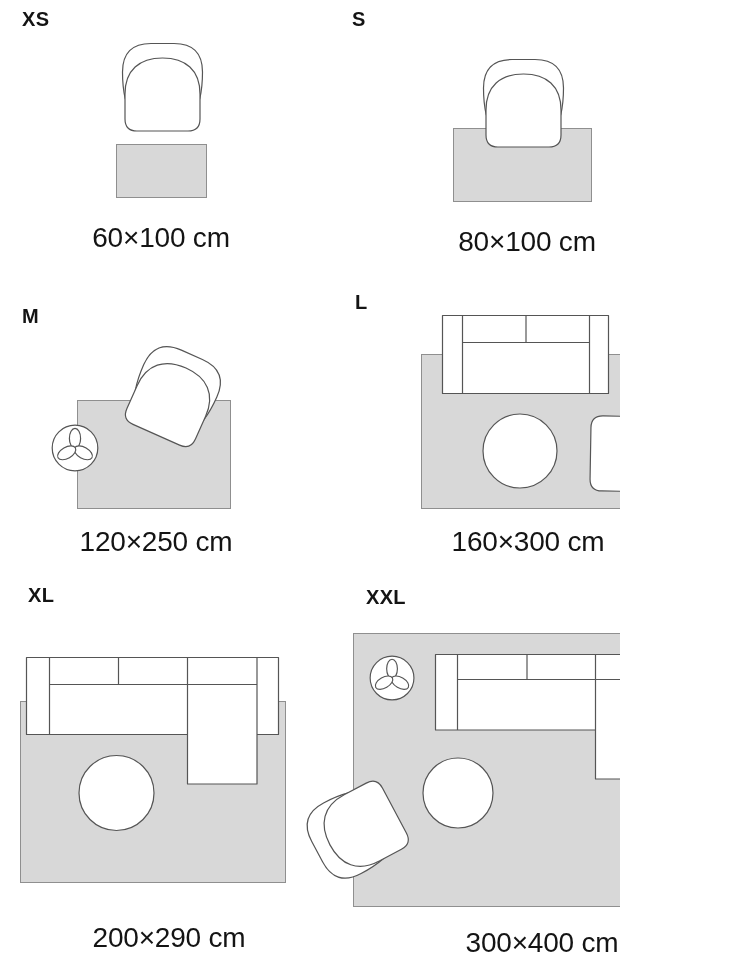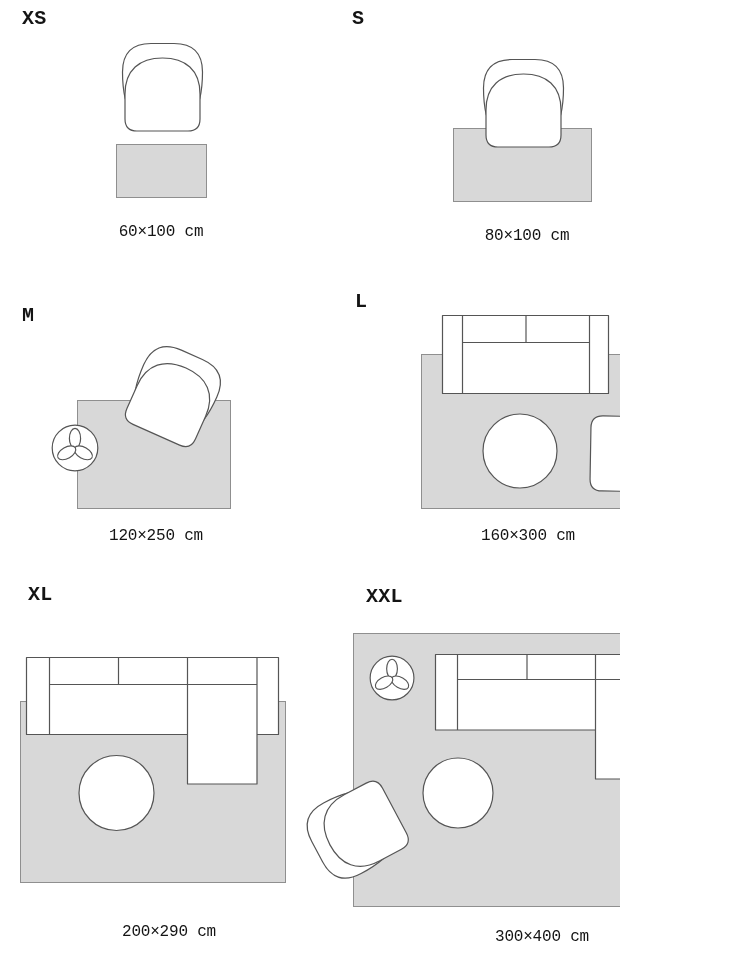--- a/index.html
+++ b/index.html
@@ -1,21 +1,21 @@
 <!DOCTYPE html>
 <html style="--page-bg: #ffffff; --rug-fill: #d8d8d8; --rug-stroke: #8f8f8f; --furn-fill: #ffffff; --furn-stroke: #555555; --text-color: #141414;"><head>
 <meta charset="utf-8">
 <style>
   html, body { margin: 0; padding: 0; background: #ffffff; }
   .canvas {
     position: relative;
     width: 620px;
     height: 960px;
     background: var(--page-bg, #ffffff);
-    font-family: Liberation Mono, monospace;
+    font-family: Liberation Sans, sans-serif;
     overflow: hidden;
   }
   svg.scene {
     position: absolute;
     left: 0; top: 0;
     width: 730px; height: 960px;
     display: block;
   }
   .rug {
     fill: var(--rug-fill, #d8d8d8);
@@ -37,21 +37,21 @@
     position: absolute;
     font-size: 20px;
     font-weight: 700;
     line-height: 1;
     color: var(--text-color, #141414);
     letter-spacing: 0.3px;
     white-space: nowrap;
   }
   .dim-label {
     position: absolute;
-    font-size: 16px;
+    font-size: 28px;
     font-weight: 400;
     line-height: 1;
     color: var(--text-color, #141414);
     letter-spacing: -0.2px;
     transform: translateX(-50%);
     white-space: nowrap;
   }
 </style>
 </head>
 <body>

